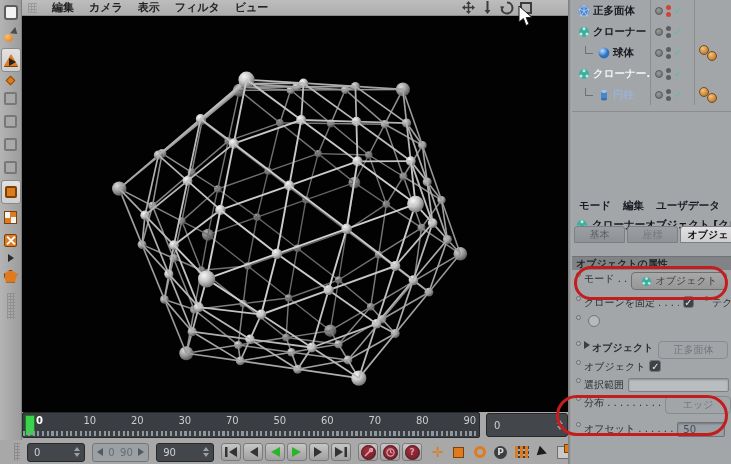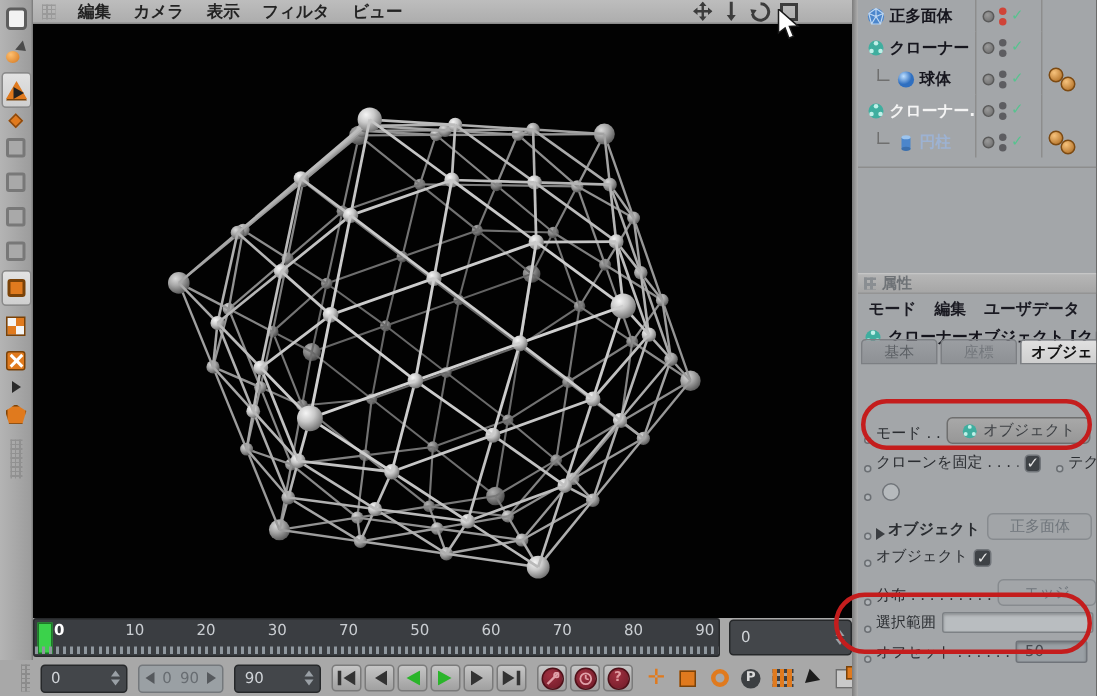--- a/index.html
+++ b/index.html
@@ -134,21 +134,21 @@
     padding-left:3px;font-weight:bold;font-size:10.5px;color:#14141c;white-space:nowrap;overflow:hidden}
   .tabs{position:absolute;left:2px;top:226px;width:157px;height:17px;display:flex;gap:2px;overflow:hidden}
   .tab{flex:0 0 auto;width:51px;height:17px;background:linear-gradient(#9b9ea2,#8e9195);border:1px solid #7c7f83;
     border-radius:3px 3px 0 0;display:flex;align-items:center;justify-content:center;color:#5c6065;font-size:10px}
   .tab.dim{color:#74787d}
   .tab.active{background:linear-gradient(#e0e0e0,#cfcfcf);color:#111;font-weight:bold;width:56px}
   .section-head{position:absolute;left:0;top:256px;width:159px;height:14px;background:#808487;
     border-top:1px solid #6f7376;display:flex;align-items:center;padding-left:4px;
     color:#23262a;font-weight:bold;font-size:10px}
   .attr-rows{position:absolute;left:0;top:272px;width:159px}
-  .arow{display:flex;align-items:flex-end;padding-left:4px;font-size:10px;color:#2a2d31;position:relative;white-space:nowrap}
+  .arow{display:flex;align-items:flex-start;padding-left:4px;font-size:10px;color:#2a2d31;position:relative;white-space:nowrap}
   .kdot{width:5px;height:5px;border-radius:50%;border:1px solid #6b6f73;background:#b0b4b8;margin-right:3px;flex:0 0 auto}
   .alabel{color:#2a2d31;overflow:hidden}
   .dd{height:18px;background:linear-gradient(#a8a8a8,#979797);border:1px solid #6f6f6f;border-radius:4px;
     display:flex;align-items:center;justify-content:center;gap:3px;color:#3c3f43;font-size:10px;padding:0 6px}
   .dd.dim{color:#70767c;border-color:#878b8f;background:#a2a5a8}
   .checkbox{width:12px;height:12px;border-radius:3px;background:#b6babd;border:1px solid #71757a;
     display:flex;align-items:center;justify-content:center;color:transparent;font-size:10px;font-weight:bold}
   .checkbox.on{background:#3e4246;color:#e8e8e8}
   .text-field{height:14px;background:#b9bdc0;border:1px solid #7d8185;border-radius:2px;flex:1;margin-right:2px;
     box-shadow:inset 0 1px 2px rgba(0,0,0,.25)}
@@ -866,44 +866,43 @@
             </span>
           <span class="om-check">✓</span>
         </div>
         <div class="om-tags">
           <span class="mat m1"></span>
           <span class="mat m2"></span>
         </div>
       </div>
     </div>
 
-    <div class="attr-head">
-      <span style="width:8px;height:8px;background:repeating-linear-gradient(90deg,#8a8e92 0 2px,transparent 2px 4px),repeating-linear-gradient(#8a8e92 0 2px,transparent 2px 4px)"></span>
-      <span>属性</span>
-    </div>
     <div class="attr-menu">
       <span>モード</span>
       <span>編集</span>
       <span>ユーザデータ</span>
     </div>
     <div class="attr-title">
       <span class="obj-icon">
         <svg width="12" height="12">
             <circle cx="6" cy="6" r="5" fill="#3fae9f"></circle>
             <circle cx="6" cy="2.8" r="1.5" fill="#bff0e8"></circle>
             <circle cx="3" cy="8" r="1.5" fill="#bff0e8"></circle>
             <circle cx="9" cy="8" r="1.5" fill="#bff0e8"></circle>
           </svg>
       </span>
       <span>クローナーオブジェクト [クロー</span>
     </div>
     <div class="tabs">
       <div class="tab">基本</div>
       <div class="tab dim">座標</div>
       <div class="tab active">オブジェ</div>
+    </div>
+    <div class="section-head">
+      <span>オブジェクトの属性</span>
     </div>
 
     <div class="attr-rows">
       <div class="arow" style="height:24px">
         <span class="kdot"></span>
         <span class="alabel">モード . .</span>
         <div class="dd" style="margin-left:4px;width:96px">
           <span class="obj-icon" style="width:11px">
             <svg width="11" height="11">
                 <circle cx="5.5" cy="5.5" r="4.6" fill="#3fae9f"></circle>
@@ -933,32 +932,32 @@
         <span class="alabel" style="font-weight:bold">オブジェクト</span>
         <div class="dd dim" style="margin-left:5px;width:70px">
           <span>正多面体</span>
         </div>
       </div>
       <div class="arow" style="height:18px">
         <span class="kdot"></span>
         <span class="alabel">オブジェクト</span>
         <span class="checkbox on" style="margin-left:4px">✓</span>
       </div>
+      <div class="arow" style="height:18px">
+        <span class="kdot"></span>
+        <span class="alabel" style="background:#9599
+9d00">選択範囲</span>
+        <span class="text-field" style="margin-left:4px"></span>
+      </div>
       <div class="arow" style="height:26px">
         <span class="kdot"></span>
         <span class="alabel">分布 . . . . . . . . .</span>
         <div class="dd dim" style="margin-left:4px;width:66px">
           <span>エッジ</span>
         </div>
-      </div>
-      <div class="arow" style="height:18px">
-        <span class="kdot"></span>
-        <span class="alabel" style="background:#9599
-9d00">選択範囲</span>
-        <span class="text-field" style="margin-left:4px"></span>
       </div>
       <div class="arow" style="height:20px">
         <span class="kdot"></span>
         <span class="alabel">オフセット . . . . . .</span>
         <span class="num-field" style="margin-left:4px">
           <span>50</span>
         </span>
       </div>
     </div>
   </div>

